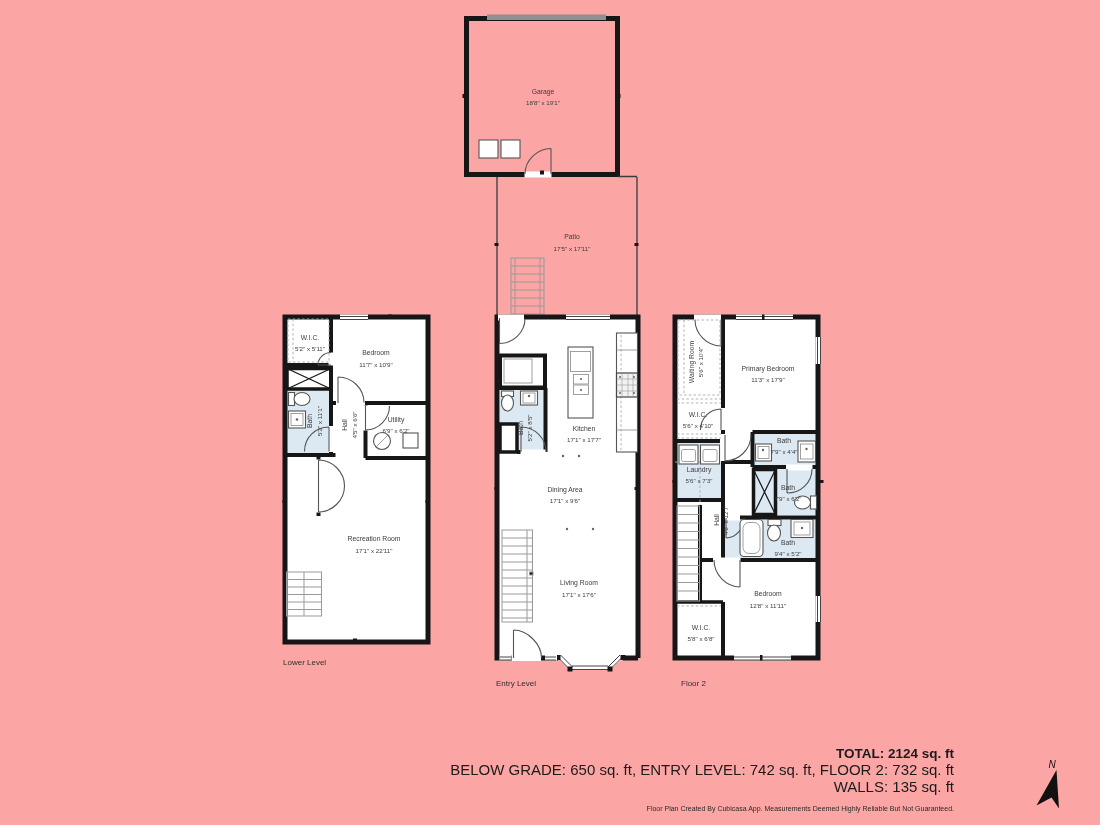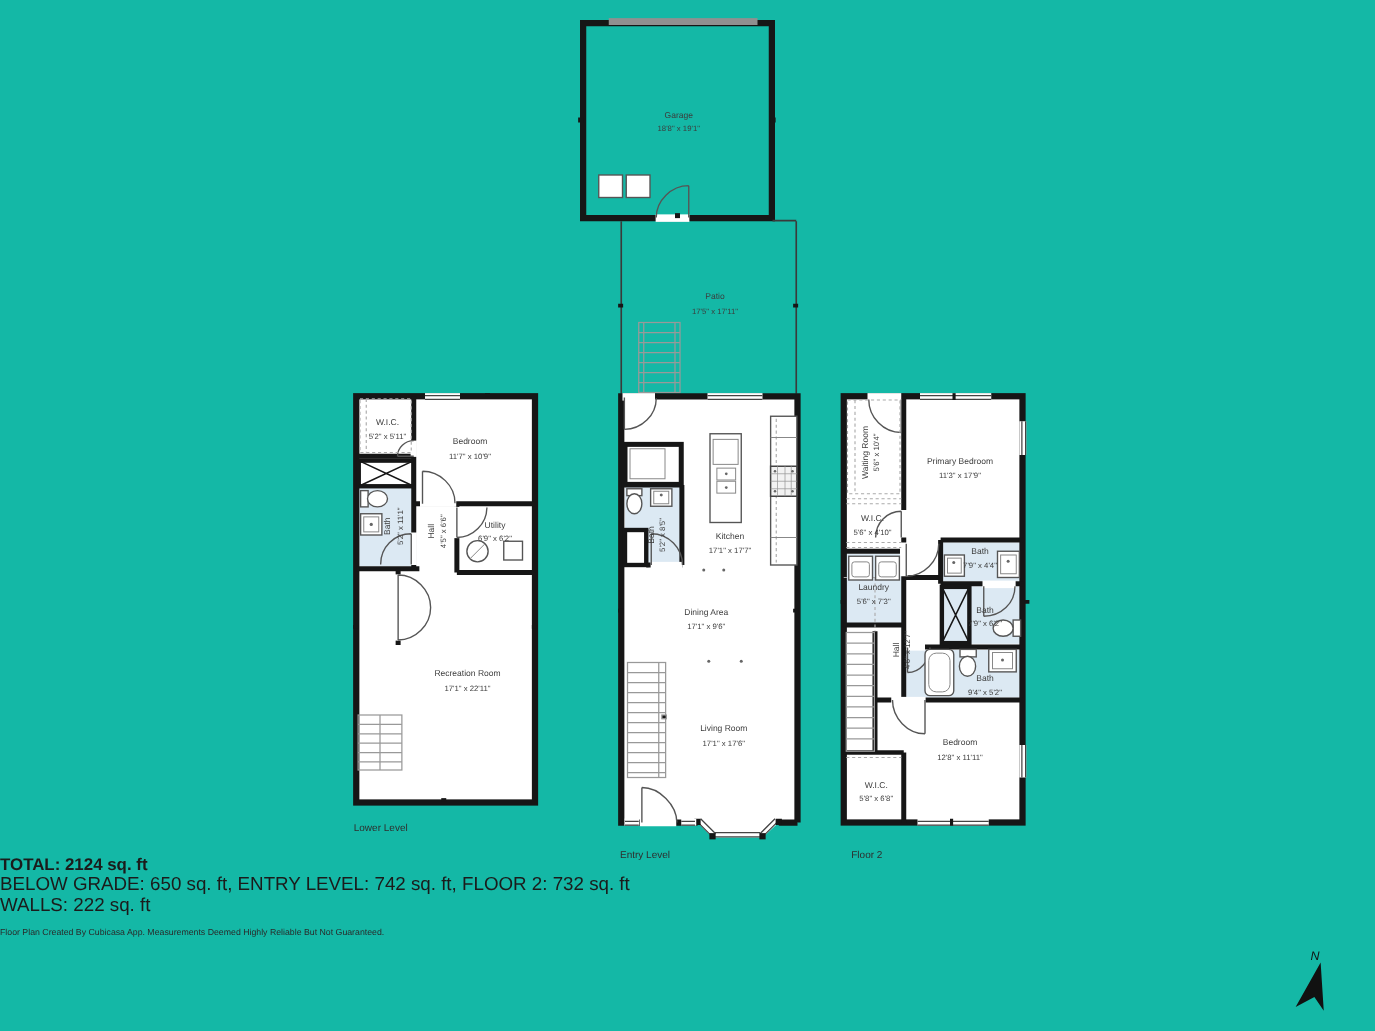--- a/index.html
+++ b/index.html
@@ -1,36 +1,36 @@
 <!DOCTYPE html>
 <html><head>
 <meta charset="utf-8">
 <style>
   html,body{margin:0;padding:0;background:#fff;}
-  .canvas{position:relative;width:1100px;height:825px;background:#14b8a6;overflow:hidden;
+  .canvas{position:relative;width:1100px;height:825px;background:#fca5a5;overflow:hidden;
           font-family:"Liberation Sans",sans-serif;}
   svg{position:absolute;left:0;top:0;}
   svg text{font-family:"Liberation Sans",sans-serif;fill:#3c3c3c;}
   .rn{font-size:6.8px;}
   .rd{font-size:6.2px;}
   .lvl{font-size:8px;fill:#2e2e2e;}
   .north-n{font-size:10px;font-style:italic;fill:#111;}
   .wall{stroke:#161616;fill:none;}
   .w5{stroke-width:5;} .w4{stroke-width:4;} .w35{stroke-width:3.5;}
   .thin{stroke:#3a3a3a;stroke-width:1.3;fill:none;}
   .fx{stroke:#555;stroke-width:1.1;fill:#fff;}
   .fx2{stroke:#888;stroke-width:0.8;fill:none;}
   .door{stroke:#555;stroke-width:1.1;fill:none;}
   .win{stroke:#444;stroke-width:1;fill:none;}
   .stair{stroke:#999;stroke-width:1;fill:none;}
   .dash{stroke:#aaa;stroke-width:0.9;fill:none;stroke-dasharray:2.5 2.2;}
   .gap{fill:#fff;}
   .tick{fill:#161616;}
   .dot{fill:#666;}
-  .summary{position:absolute;left:0;top:684px;width:954px;text-align:left;color:#1b1b1b;}
+  .summary{position:absolute;left:0;top:746px;width:954px;text-align:right;color:#1b1b1b;}
   .summary .total{font-weight:700;font-size:13.5px;line-height:16px;}
   .summary .sline{font-size:15px;line-height:16.5px;}
   .summary .disclaimer{font-size:7px;margin-top:10px;color:#2a2a2a;}
 </style>
 </head>
 <body>
 
 <div class="canvas">
 <svg width="1100" height="825" viewBox="0 0 1100 825">
 
@@ -343,16 +343,16 @@
 
   <g>
     <text class="north-n" x="1052" y="768" text-anchor="middle">N</text>
     <polygon points="1056.5,770 1036.5,805.5 1051.5,797.5 1059,808.5" fill="#111"></polygon>
   </g>
 </svg>
 
 <div class="summary">
   <div class="total">TOTAL: 2124 sq. ft</div>
   <div class="sline">BELOW GRADE: 650 sq. ft, ENTRY LEVEL: 742 sq. ft, FLOOR 2: 732 sq. ft</div>
-  <div class="sline">WALLS: 222 sq. ft</div>
+  <div class="sline">WALLS: 135 sq. ft</div>
   <div class="disclaimer">Floor Plan Created By Cubicasa App. Measurements Deemed Highly Reliable But Not Guaranteed.</div>
 </div>
 </div>
 
 </body></html>

